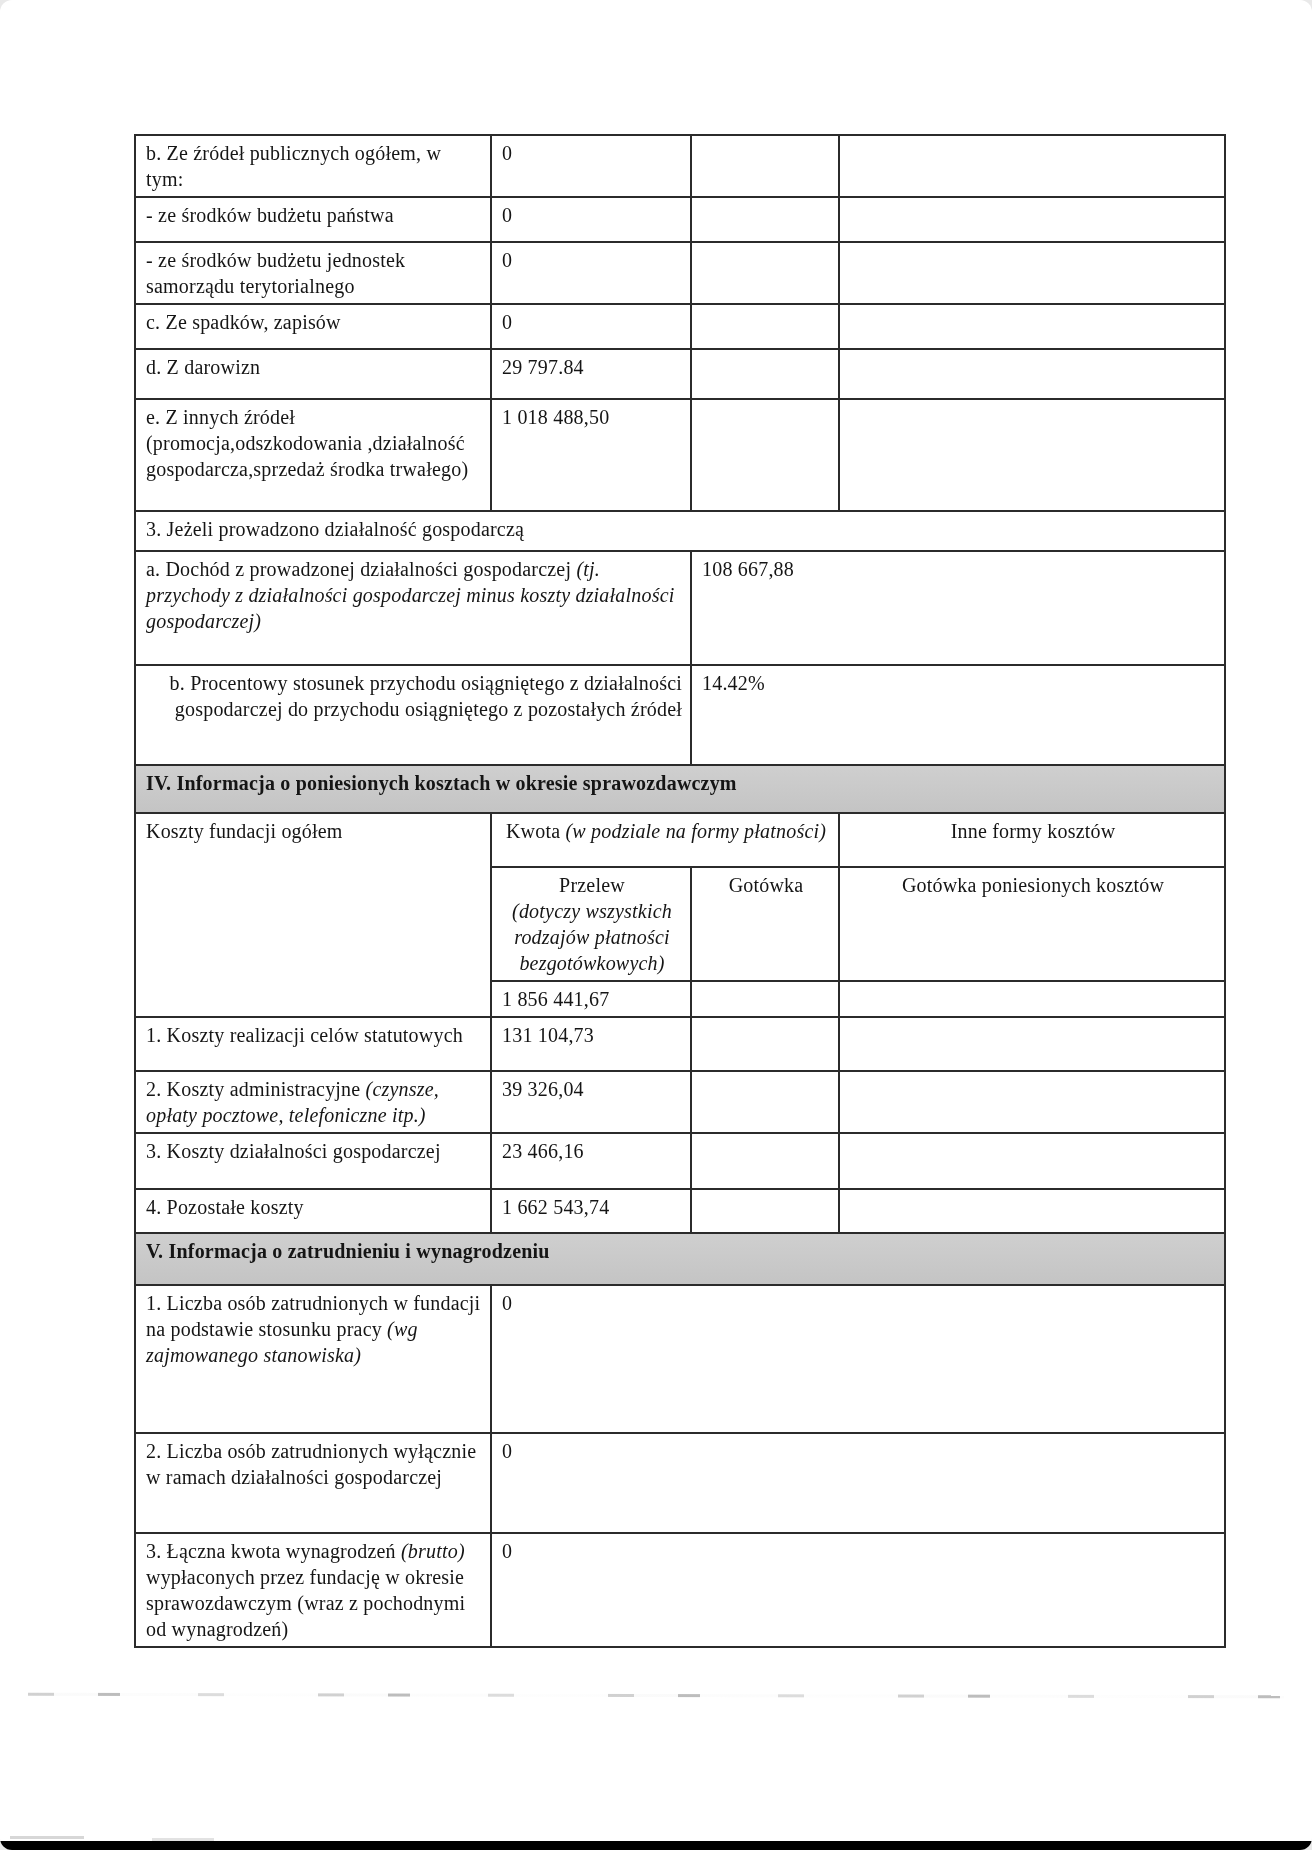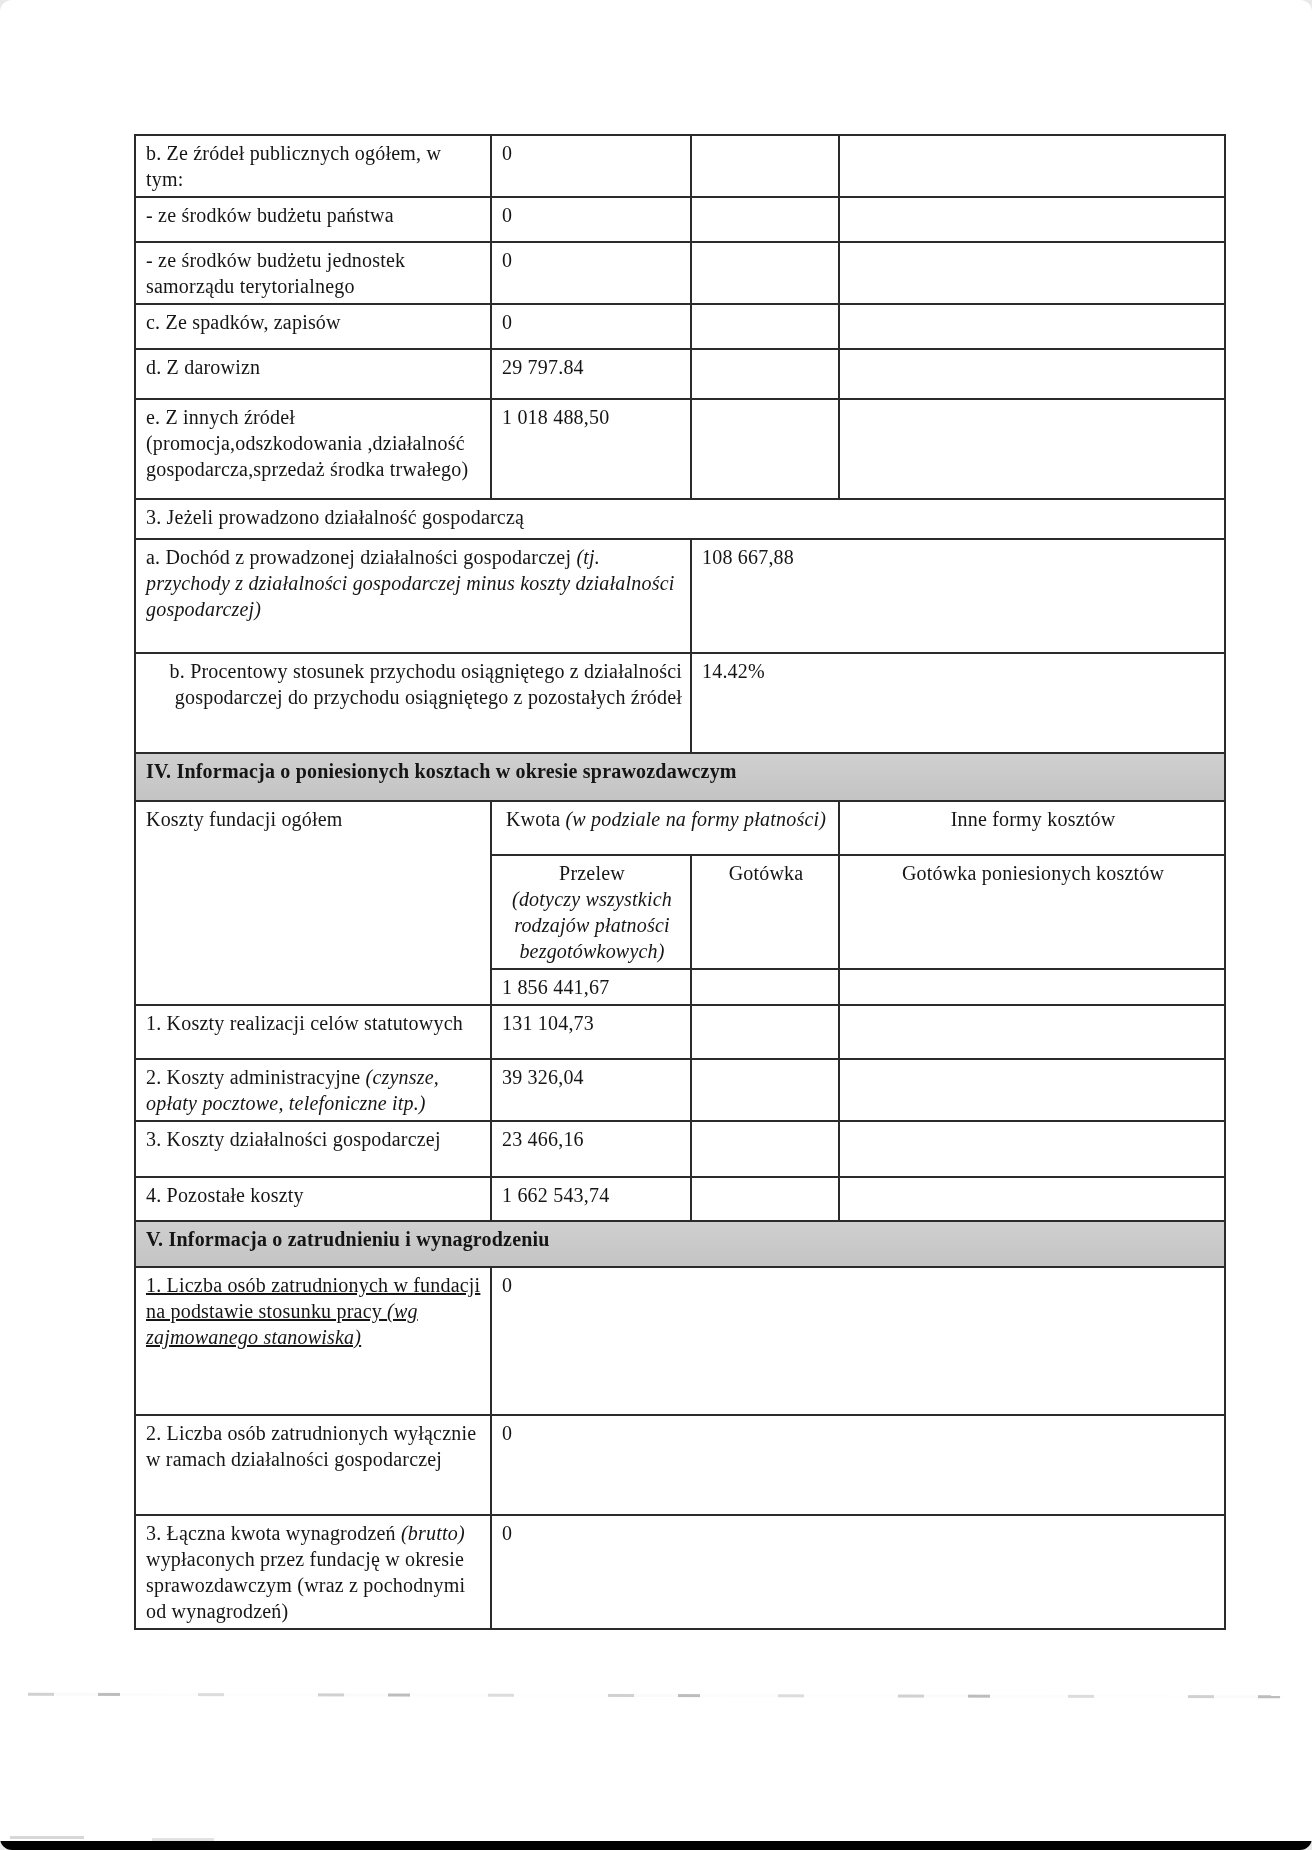--- a/index.html
+++ b/index.html
@@ -25,33 +25,33 @@
   td.empty { padding:0; }
   i { font-style:italic; }
   
   td.bar {
     background:linear-gradient(180deg,#cfcfcf,#c4c4c4);
     font-weight:bold; font-size:22px; vertical-align:middle;
     padding:6px 8px 6px 12px; letter-spacing:0.3px;
   }
   
   tr.h58  { height:54px; }  tr.h45  { height:45px; }
-  tr.h50  { height:50px; }  tr.h112 { height:100px; }
+  tr.h50  { height:50px; }  tr.h112 { height:112px; }
   tr.h40  { height:40px; }  tr.h92  { height:114px;padding-left:20px; }
   tr.h100 { height:100px; } tr.h48  { height:48px; }
   tr.h96  { height:96px; }  tr.h36  { height:36px; }
   tr.h54  { height:54px; }  tr.h56  { height:56px; }
-  tr.h44  { height:44px; }  tr.h46  { height:46px; }
+  tr.h44  { height:44px; }  tr.h46  { height:52px; }
   tr.h148 { height:148px; } tr.h106 { height:106px; }
   
   td.c-top { text-align:center; vertical-align:top; padding-top:5px; }
   td.kw-head { text-align:center; vertical-align:top; padding-top:4px; }
   .block { display:block; }
   td.pad26 { padding-top:26px; vertical-align:top;text-align:right; }
-  td.pad54 { padding-top:54px; vertical-align:top;text-decoration:underline; }
+  td.pad54 { padding-top:54px; vertical-align:top; }
   td.vpad38 { padding-top:38px; }
   
   .smudge-line {
     position:absolute; left:28px; top:1694px; width:1256px; height:3px;
     transform:rotate(0.12deg); opacity:0.8;
     background:repeating-linear-gradient(90deg,
       rgba(110,110,110,0.40) 0 26px,  rgba(200,200,200,0.10) 26px 70px,
       rgba(90,90,90,0.50) 70px 92px,  rgba(210,210,210,0.08) 92px 170px,
       rgba(130,130,130,0.35) 170px 196px, rgba(220,220,220,0.06) 196px 290px);
   }

